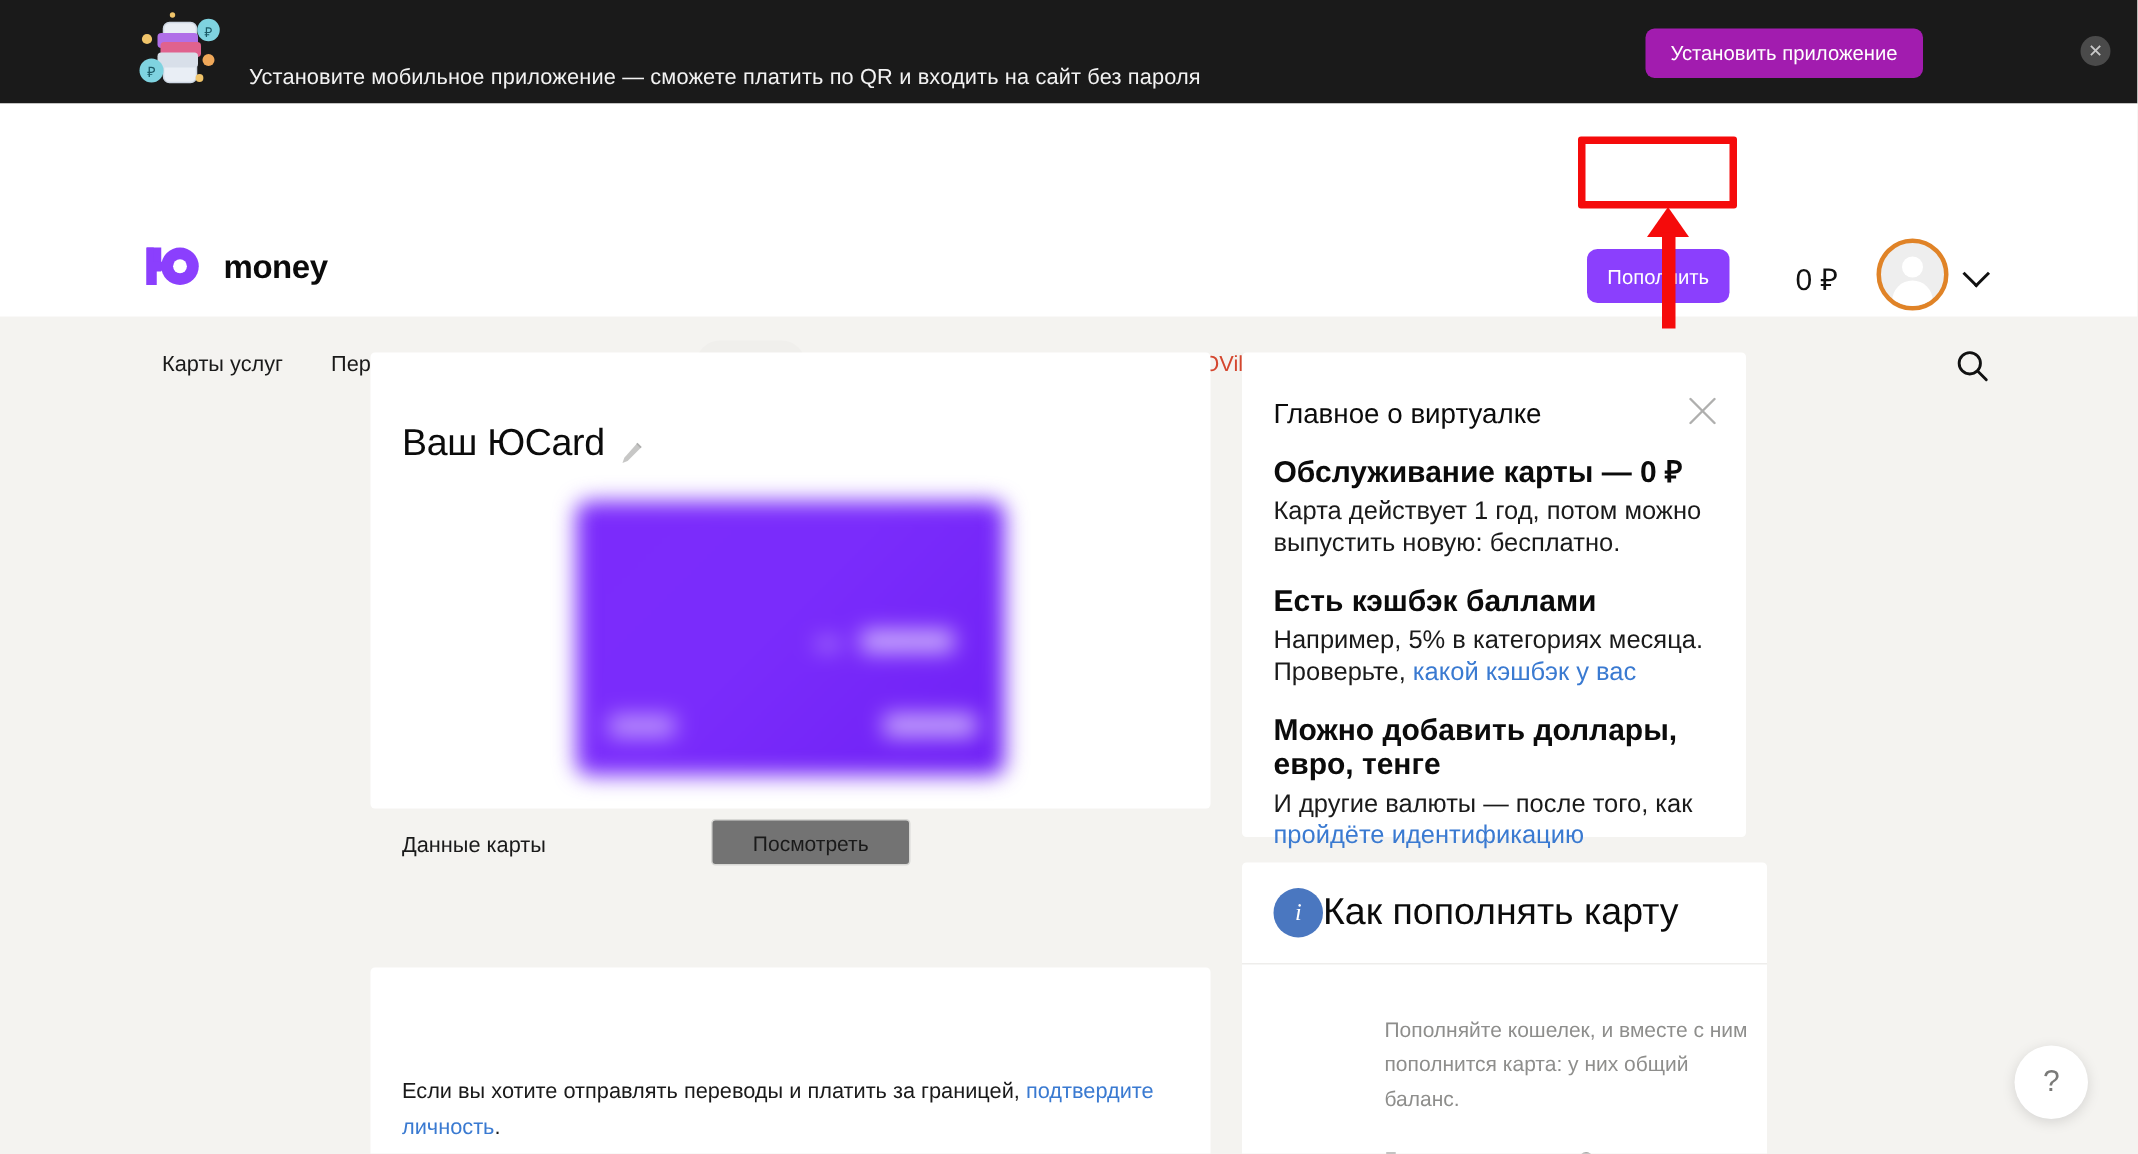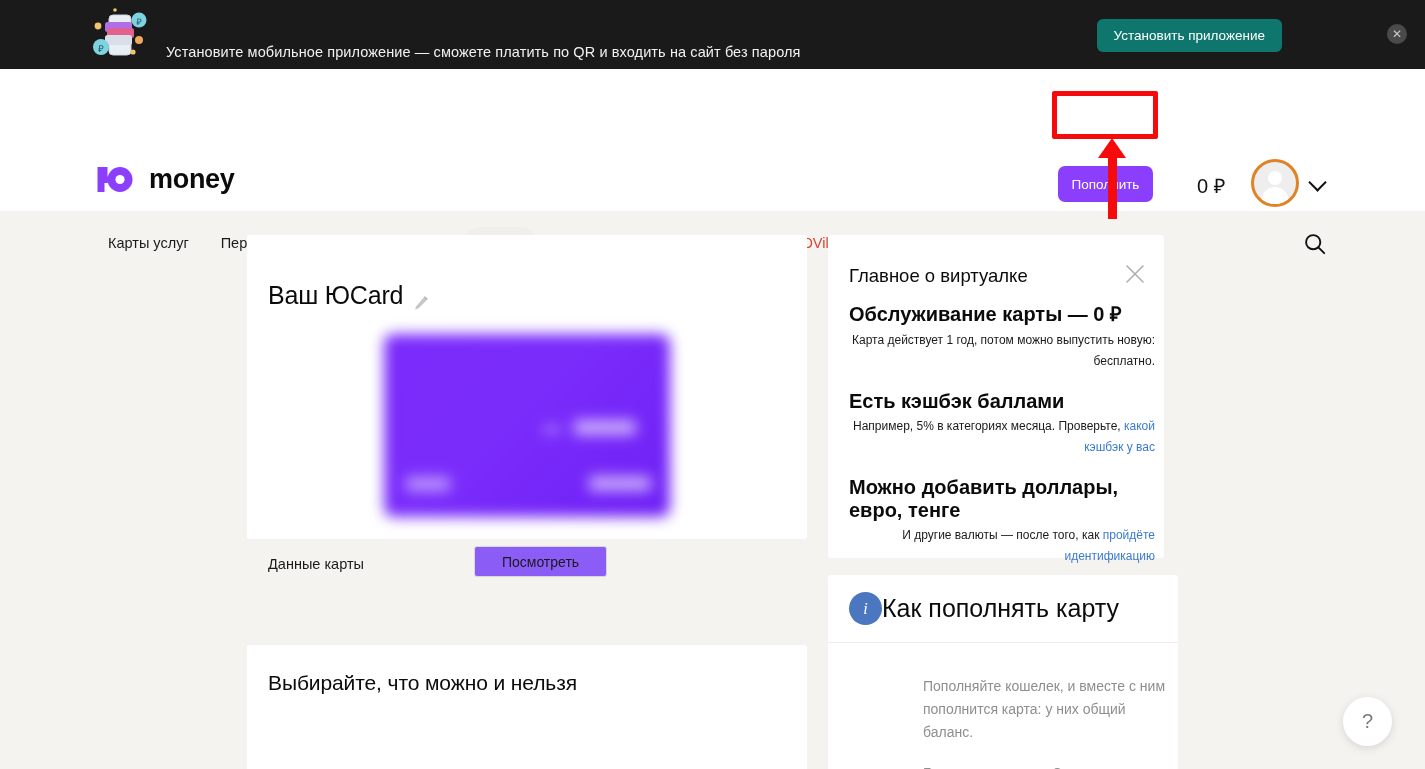--- a/index.html
+++ b/index.html
@@ -24,21 +24,21 @@
   }
   .promo-text {
     position: absolute; left: 166px; top: 24px;
     font-size: 14.5px; color: #f2f2f2; letter-spacing: .1px;
     white-space: nowrap;
     margin-top: 20px;
   }
   .promo-btn {
     position: absolute; right: 143px; top: 19px;
     height: 33px; padding: 0 17px;
-    background: #0f766e; color: #fff;
+    background: #a21caf; color: #fff;
     border: none; border-radius: 6px;
     font-family: inherit; font-size: 13.5px;
     display: flex; align-items: center; justify-content: center;
     cursor: pointer; white-space: nowrap;
   }
   .promo-close {
     position: absolute; right: 18px; top: 24px;
     width: 20px; height: 20px; border-radius: 50%;
     background: #4a4a4a; color: #c9c9c9;
     font-size: 12px; line-height: 20px; text-align: center;
@@ -50,21 +50,21 @@
     position: absolute; left: 0; top: 69px;
     width: 1425px; height: 142px;
     background: #ffffff;
   }
   .logo {
     position: absolute; left: 96px; top: 95px;
     display: flex; align-items: center; gap: 9px;
   }
   .logo-mark { width: 44px; height: 27px; }
   .logo-word {
-    font-size: 27px; font-weight: bold; color: #0b0b0b;
+    font-size: 22px; font-weight: bold; color: #0b0b0b;
     letter-spacing: -.3px;
   }
 
   .nav {
     position: absolute; left: 92px; top: 158px;
     display: flex; align-items: center; gap: 0;
   }
   .nav-item {
     font-size: 14.5px; color: #1a1a1a;
     padding: 8px 16px; border-radius: 20px;
@@ -181,21 +181,21 @@
     border-radius: 3px;
   }
 
   .card-data-label {
     position: absolute; left: 21px; top: 321px;
     font-size: 14.5px; color: #1a1a1a;
   }
   .card-data-btn {
     position: absolute; left: 227px; top: 311px;
     width: 133px; height: 31px;
-    background: #8b5cf6; border: 1px solid #d8d8d5; border-radius: 3px;
+    background: #737373; border: 1px solid #d8d8d5; border-radius: 3px;
     font-family: inherit; font-size: 14px; color: #1a1a1a;
     cursor: pointer;
   }
 
   .choose-panel {
     position: absolute; left: 247px; top: 434px;
     width: 560px; height: 160px;
   }
   .choose-title {
     position: absolute; left: 21px; top: 26px;
@@ -223,21 +223,21 @@
   }
   .info-blocks {
     position: absolute; left: 21px; top: 65px; width: 306px;
   }
   .ib { margin-bottom: 18px; }
   .ib-h {
     font-size: 20px; font-weight: bold; color: #0b0b0b;
     margin-bottom: 3px;
   }
   .ib-p {
-    font-size: 12px; line-height: 21px; color: #1a1a1a; text-align: right;
+    font-size: 17px; line-height: 21px; color: #1a1a1a;
   }
 
   .howto-panel {
     position: absolute; left: 828px; top: 364px;
     width: 350px; height: 400px;
   }
   .howto-head {
     position: absolute; left: 0; top: 0;
     width: 350px; height: 68px;
     border-bottom: 1px solid #eeedeb;
@@ -363,21 +363,23 @@
       <div class="bc-blur-a"></div>
       <div class="bc-blur-c"></div>
       <div class="bc-blur-d"></div>
     </div>
 
     <div class="card-data-label">Данные карты</div>
     <button class="card-data-btn">Посмотреть</button>
   </div>
 
   <div class="panel choose-panel">
-    <div class="choose-title">Выбирайте, что можно и нельзя</div>
+    <div class="choose-body">
+      <span>Если вы хотите отправлять переводы и платить за границей, </span><span class="lnk-blue">подтвердите личность</span><span>.</span>
+    </div>
 
   </div>
 
   <div class="panel info-panel">
     <div class="info-title">Главное о виртуалке</div>
     <div class="info-close">
       <svg viewBox="0 0 22 22" width="22" height="22" stroke="#6e6e6c" stroke-width="1.6">
         <line x1="3" y1="3" x2="19" y2="19" stroke-linecap="round"></line>
         <line x1="19" y1="3" x2="3" y2="19" stroke-linecap="round"></line>
       </svg>

